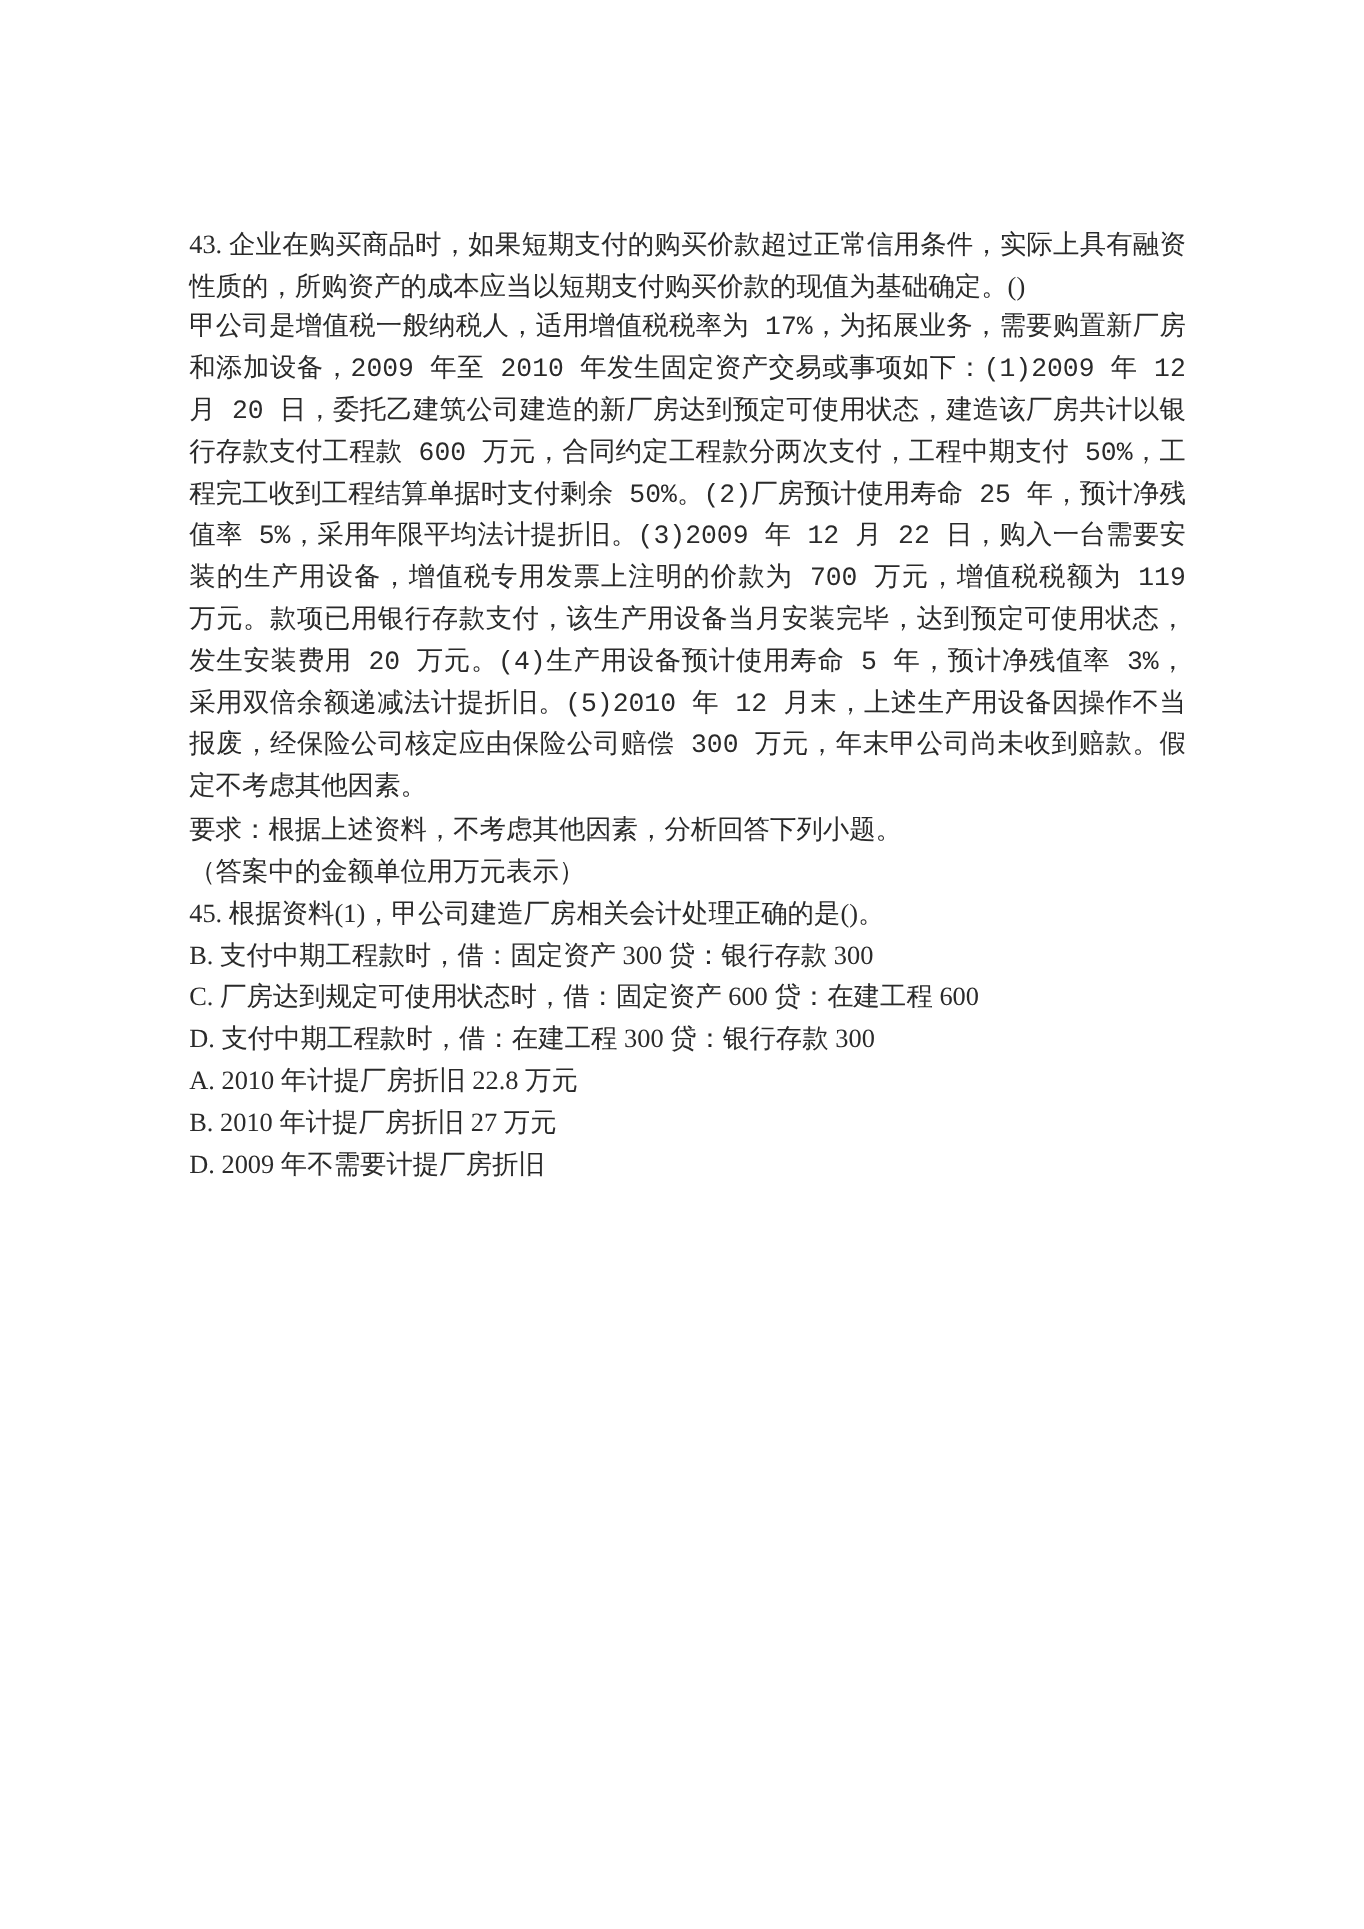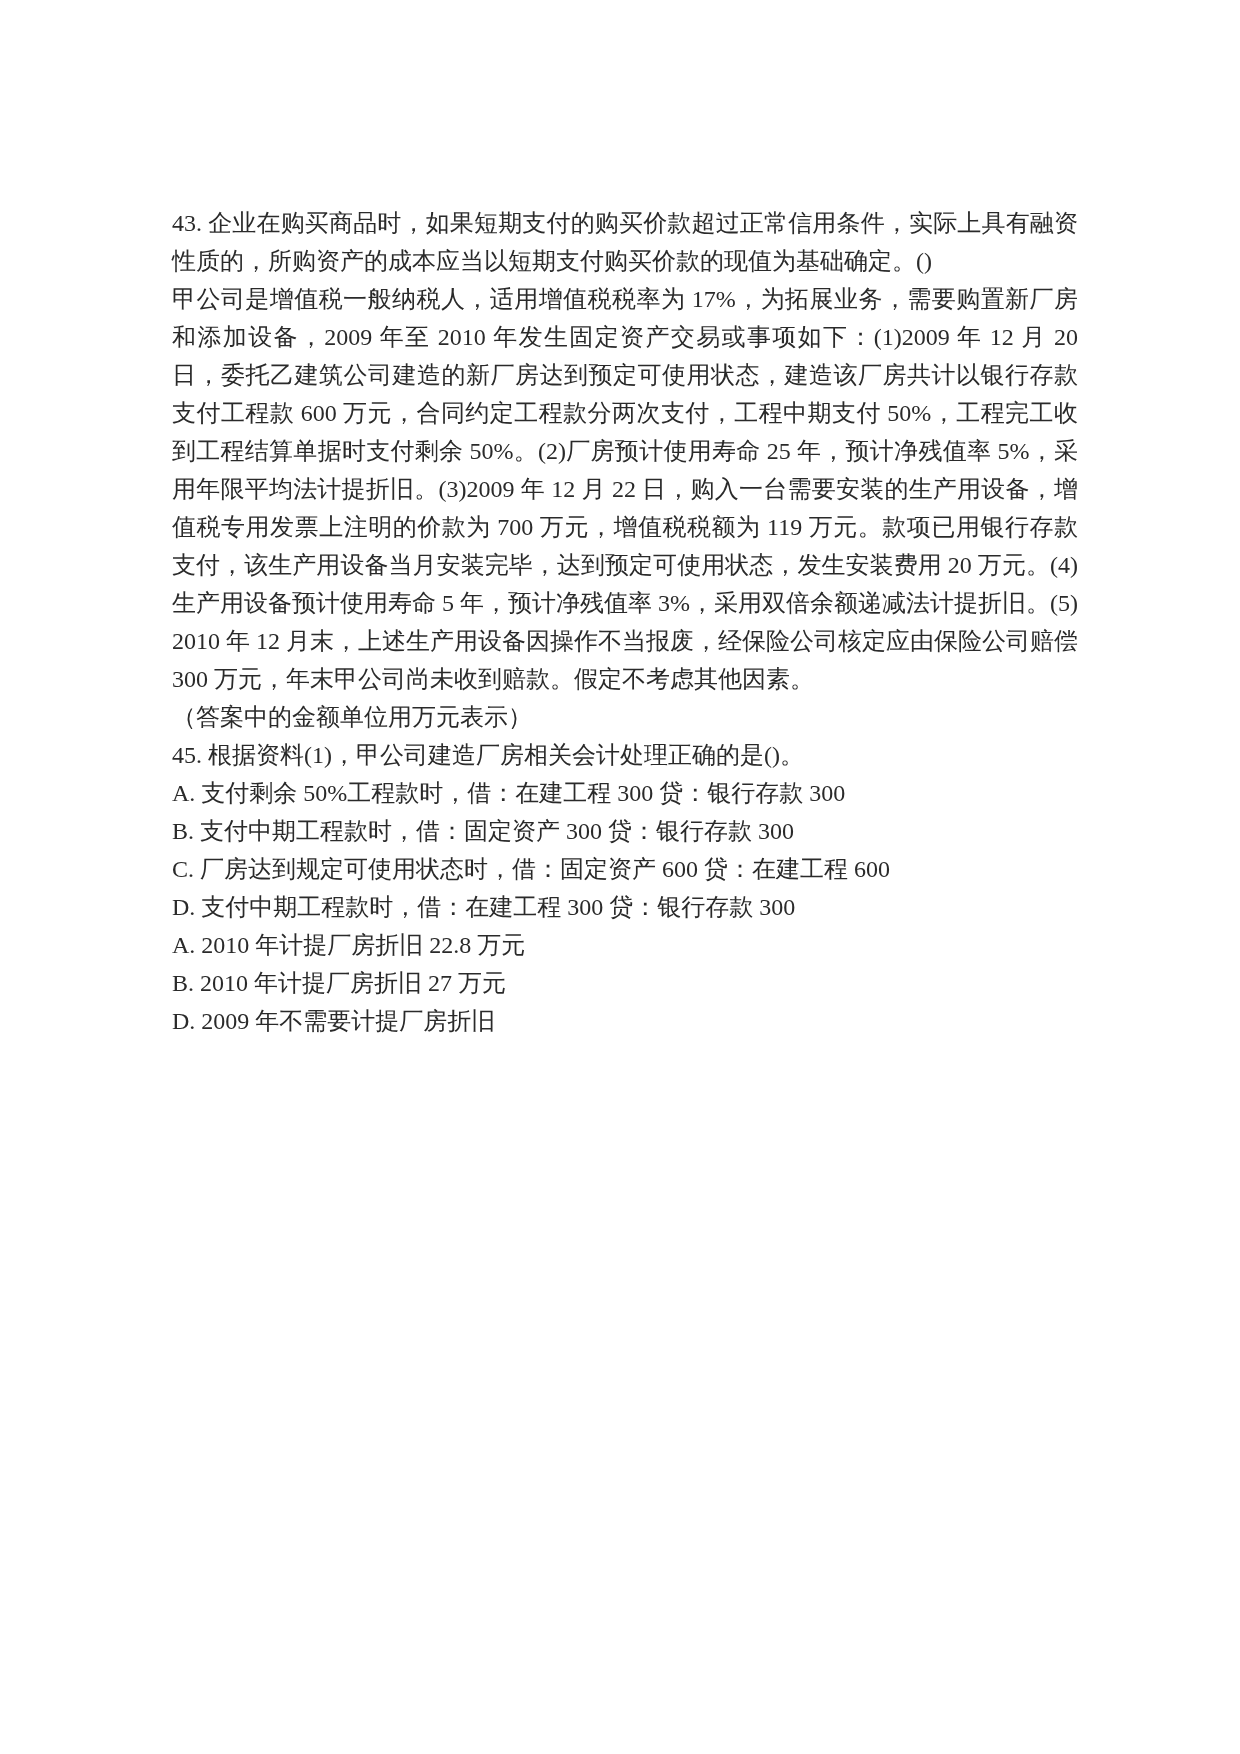--- a/index.html
+++ b/index.html
@@ -24,42 +24,42 @@
   .page p {
     margin: 0;
     text-align: justify;
     text-align-last: left;
     word-break: break-all;
   }
   
   .q-judge-43 { margin-bottom: 56px; }
   .q-judge-44 { margin-bottom: 46px; }
   
-  .case-bg   { margin-bottom: 14px; }
+  .case-bg   { margin-bottom: 14px; font-family: Liberation Mono, monospace; }
   
   .row       { margin-bottom: 15px; }
   
   .section-break { margin-top: 50px; }
 </style>
 </head>
 <body>
 
 <div class="page">
 
   <p class="q-judge-43">43. 企业在购买商品时，如果短期支付的购买价款超过正常信用条件，实际上具有融资性质的，所购资产的成本应当以短期支付购买价款的现值为基础确定。()</p>
 
 
   <p class="case-bg">甲公司是增值税一般纳税人，适用增值税税率为 17%，为拓展业务，需要购置新厂房和添加设备，2009 年至 2010 年发生固定资产交易或事项如下：(1)2009 年 12 月 20 日，委托乙建筑公司建造的新厂房达到预定可使用状态，建造该厂房共计以银行存款支付工程款 600 万元，合同约定工程款分两次支付，工程中期支付 50%，工程完工收到工程结算单据时支付剩余 50%。(2)厂房预计使用寿命 25 年，预计净残值率 5%，采用年限平均法计提折旧。(3)2009 年 12 月 22 日，购入一台需要安装的生产用设备，增值税专用发票上注明的价款为 700 万元，增值税税额为 119 万元。款项已用银行存款支付，该生产用设备当月安装完毕，达到预定可使用状态，发生安装费用 20 万元。(4)生产用设备预计使用寿命 5 年，预计净残值率 3%，采用双倍余额递减法计提折旧。(5)2010 年 12 月末，上述生产用设备因操作不当报废，经保险公司核定应由保险公司赔偿 300 万元，年末甲公司尚未收到赔款。假定不考虑其他因素。</p>
 
+  <p class="row">要求：根据上述资料，不考虑其他因素，分析回答下列小题。</p>
 
   <p class="row">（答案中的金额单位用万元表示）</p>
 
   <p class="row">45. 根据资料(1)，甲公司建造厂房相关会计处理正确的是()。</p>
 
-  <p class="row">A. 支付剩余 50%工程款时，借：在建工程 300 贷：银行存款 300</p>
 
   <p class="row">B. 支付中期工程款时，借：固定资产 300 贷：银行存款 300</p>
 
   <p class="row">C. 厂房达到规定可使用状态时，借：固定资产 600 贷：在建工程 600</p>
 
   <p class="row">D. 支付中期工程款时，借：在建工程 300 贷：银行存款 300</p>
 
 
   <p class="row">A. 2010 年计提厂房折旧 22.8 万元</p>
 

